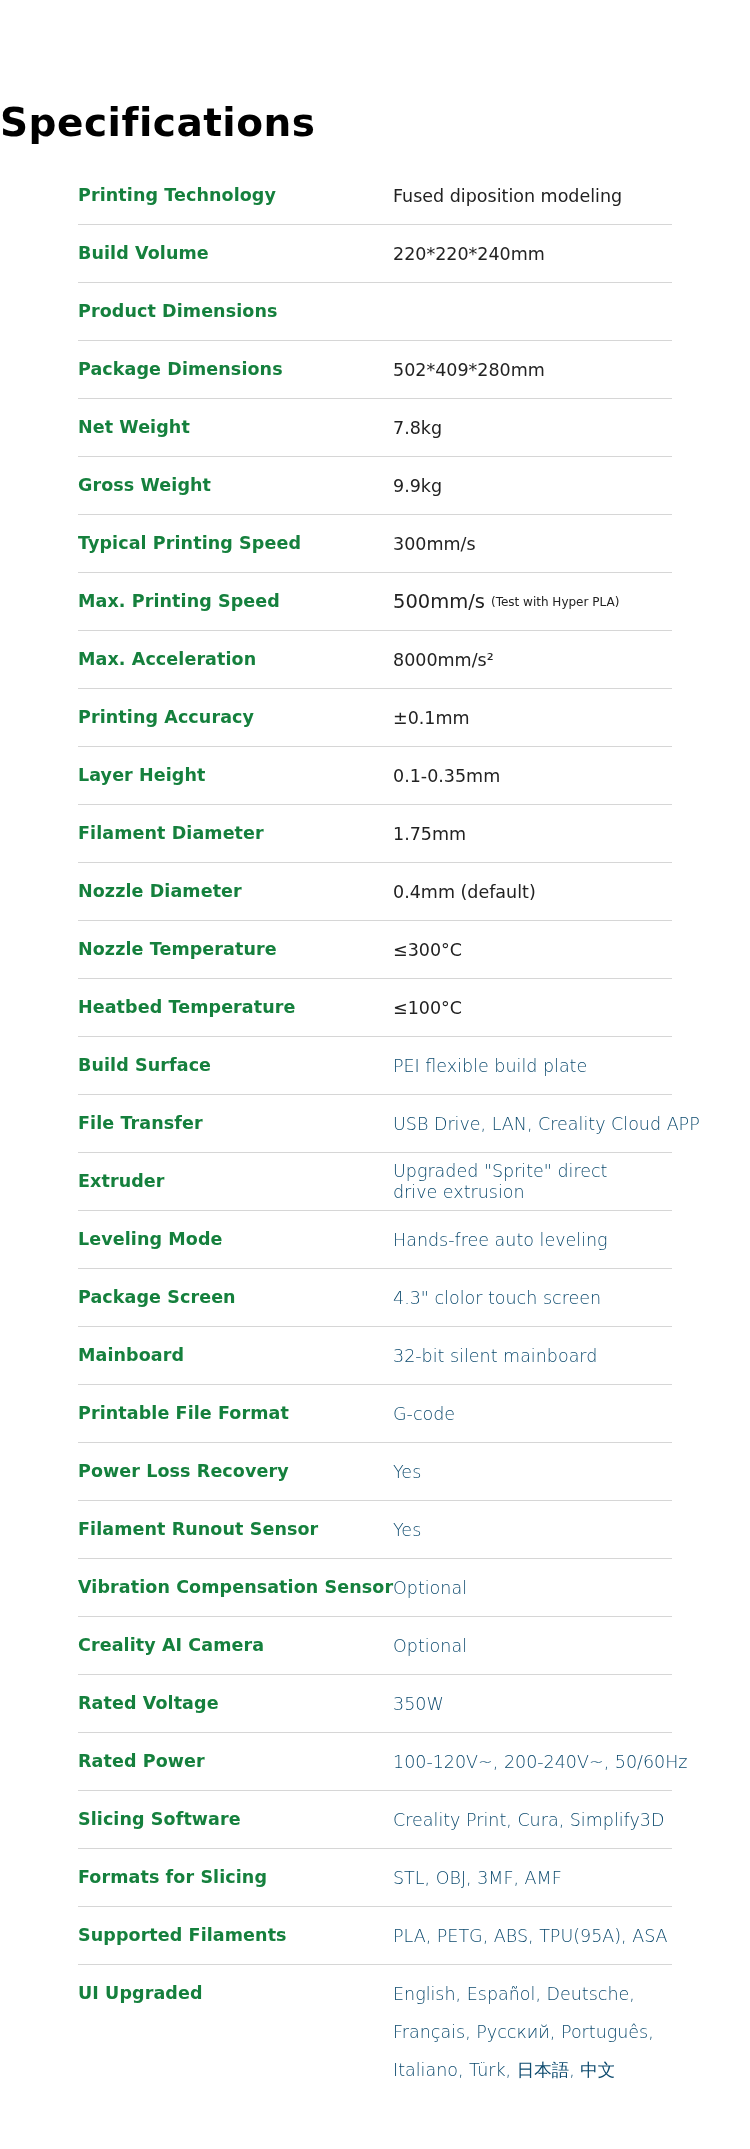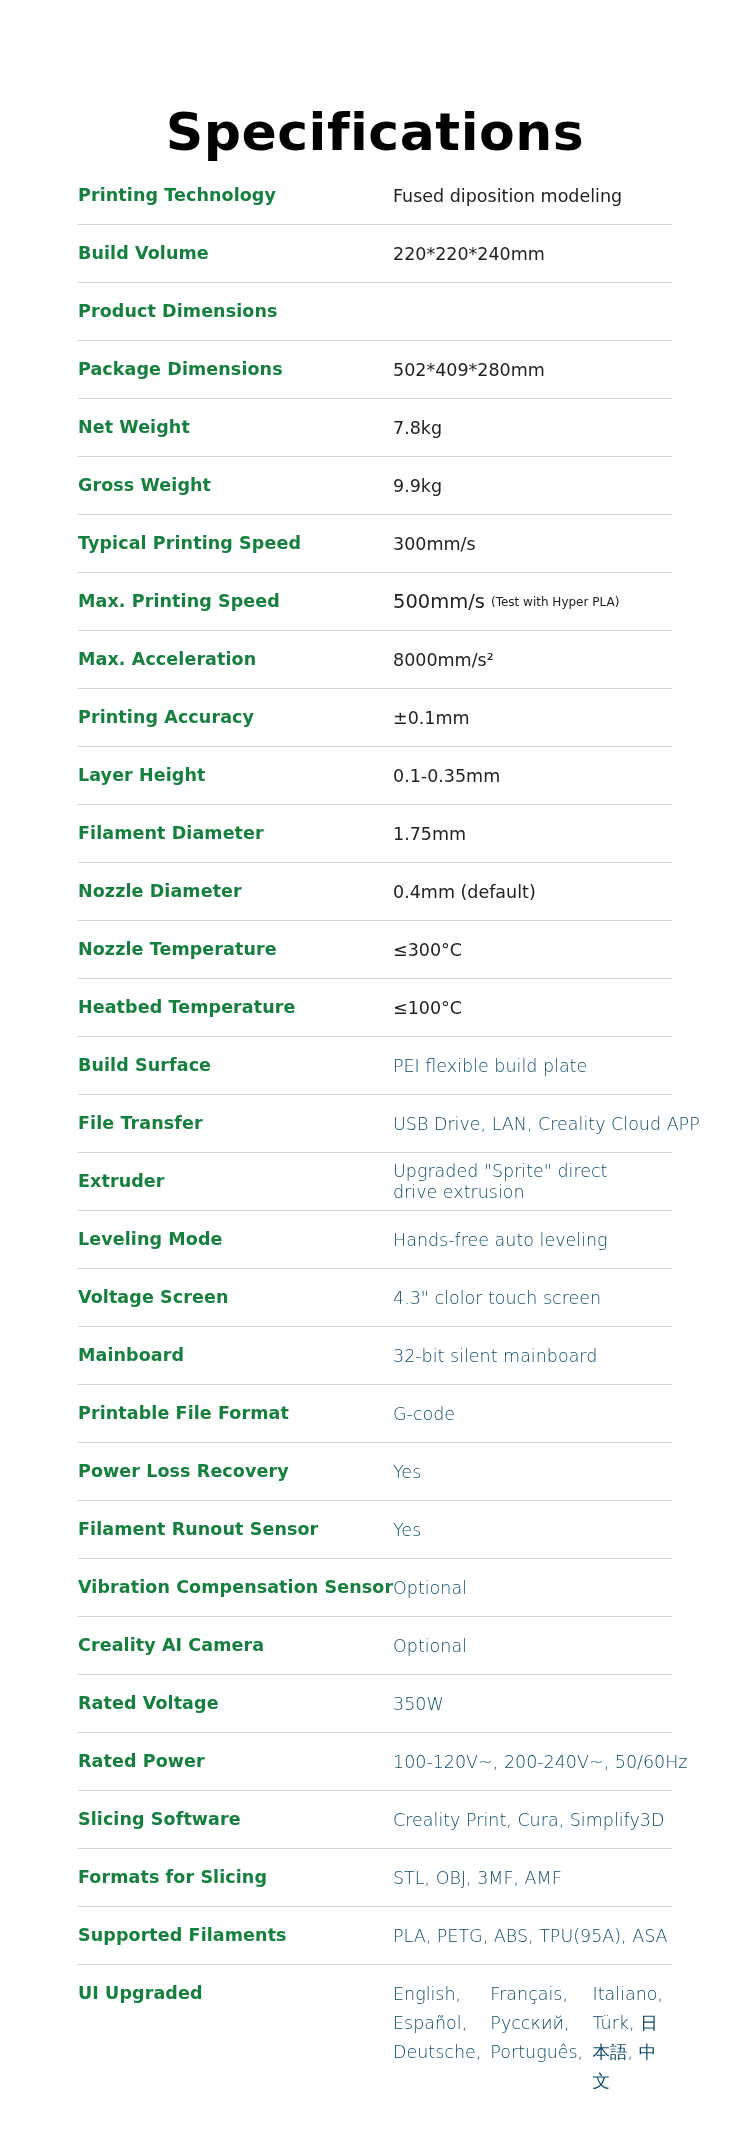--- a/index.html
+++ b/index.html
@@ -1,30 +1,30 @@
 <!DOCTYPE html>
 <html><head>
 <meta charset="utf-8">
 <style>
   html, body { margin: 0; padding: 0; background: #ffffff; }
   body { width: 750px; height: 2149px; position: relative; overflow: hidden;
          font-family: "DejaVu Sans", "Liberation Sans", sans-serif; color: #111; }
-  .title { position: absolute; left: 0; top: 62px; width: 750px; text-align: center;
-           font-size: 52px; font-weight: bold; letter-spacing: 0.5px; color: #000; line-height: 70px; }
+  .title { position: absolute; left: 0; top: 62px; width: 750px; text-align: left;
+           font-size: 39px; font-weight: bold; letter-spacing: 0.5px; color: #000; line-height: 70px; }
   .table { position: absolute; left: 78px; top: 167px; width: 594px; }
   .row { position: relative; height: 57px; border-bottom: 1.5px solid #d6d6d6; }
   .row.last { border-bottom: none; }
   .label { position: absolute; left: 0; top: 0; height: 57px; line-height: 57px;
            font-size: 17.5px; font-weight: 600; color: #15803d; white-space: nowrap; letter-spacing: 0.1px; }
   .value { position: absolute; left: 315px; top: 0; height: 57px; display: flex; align-items: center;
            font-size: 17.5px; color: #222; white-space: nowrap; }
   .value.light { color: #0c4a6e; font-weight: 300; }
   .value.multi { flex-direction: column; align-items: flex-start; justify-content: center;
                  line-height: 21px; white-space: normal; }
-  .value.top { align-items: flex-start; flex-direction: row; justify-content: flex-start;
+  .value.top { align-items: flex-start; flex-direction: column; justify-content: flex-start;
                top: 15px; height: auto; line-height: 29px; white-space: normal; gap: 9px; }
   .big { font-size: 19.5px; }
   .note { font-size: 12px; margin-left: 6px; }
 </style>
 </head>
 <body>
 
 <h1 class="title">Specifications</h1>
 
 <div class="table">
@@ -103,21 +103,21 @@
     <span class="value light multi">
       <span>Upgraded "Sprite" direct</span>
       <span>drive extrusion</span>
     </span>
   </div>
   <div class="row">
     <span class="label">Leveling Mode</span>
     <span class="value light">Hands-free auto leveling</span>
   </div>
   <div class="row">
-    <span class="label">Voltage Screen</span>
+    <span class="label">Package Screen</span>
     <span class="value light">4.3" clolor touch screen</span>
   </div>
   <div class="row">
     <span class="label">Mainboard</span>
     <span class="value light">32-bit silent mainboard</span>
   </div>
   <div class="row">
     <span class="label">Printable File Format</span>
     <span class="value light">G-code</span>
   </div>

